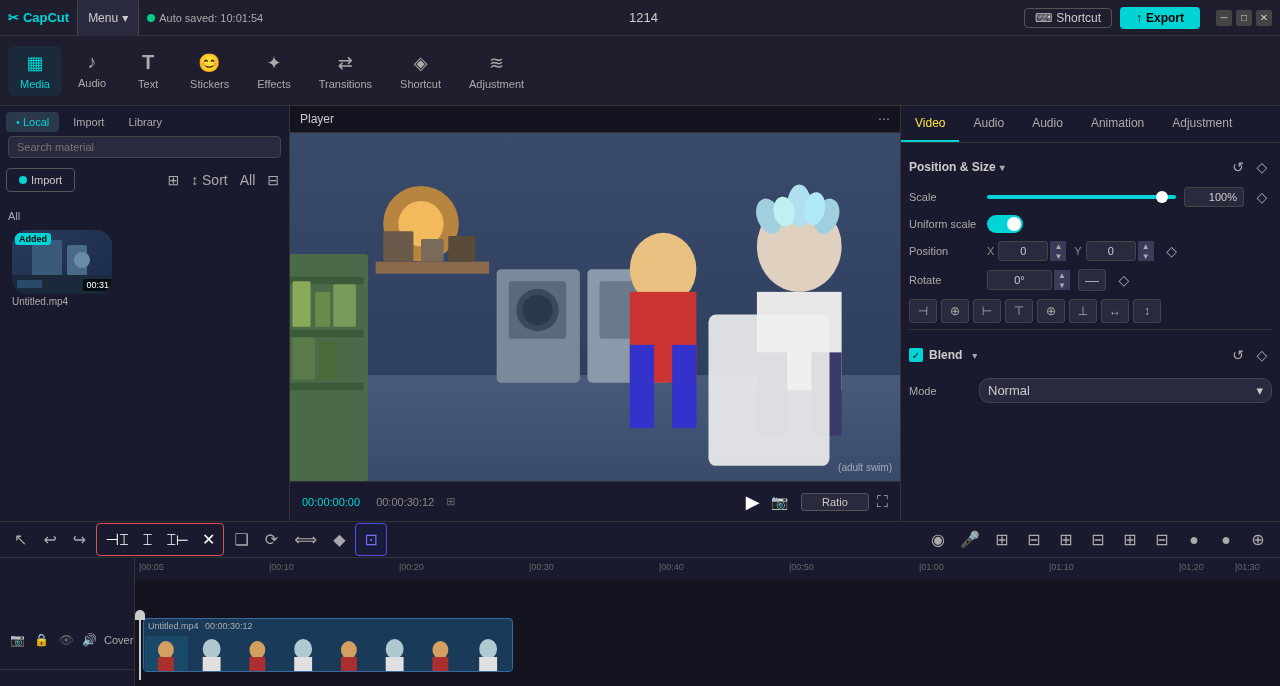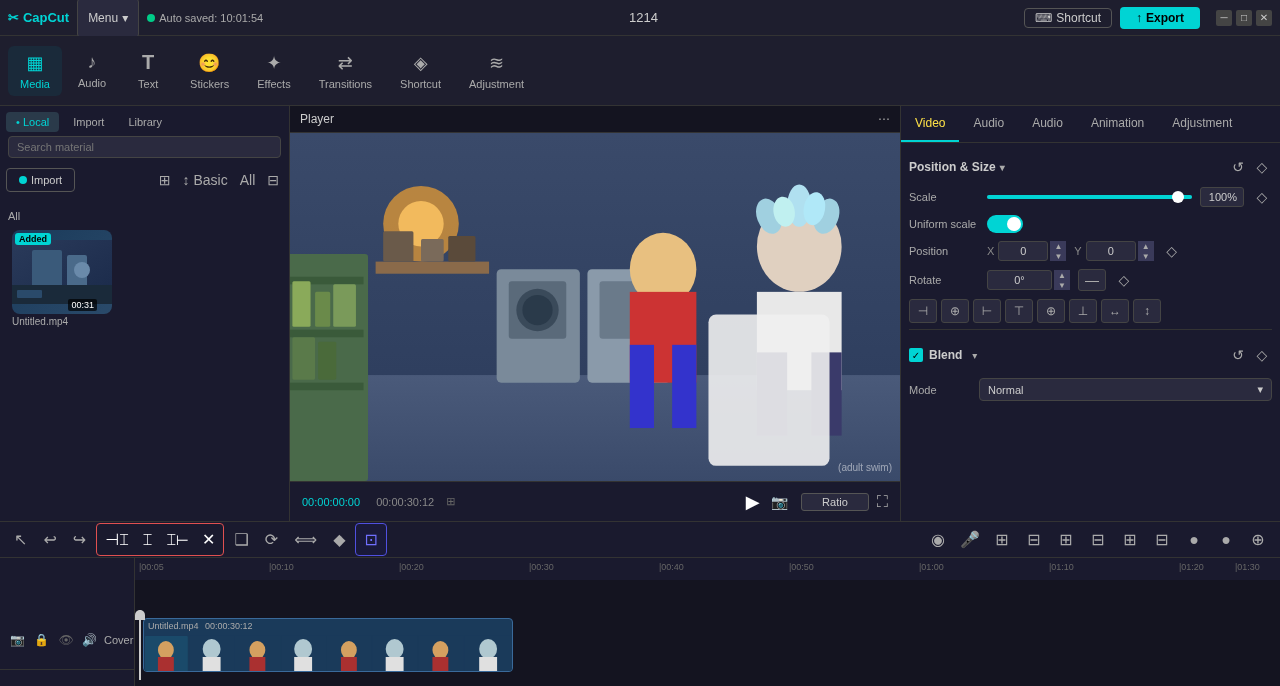--- a/index.html
+++ b/index.html
@@ -34,24 +34,24 @@
     .panel-actions { display: flex; gap: 6px; padding: 6px; }
     .import-btn { background: transparent; border: 1px solid #555; color: #ccc; border-radius: 4px; padding: 4px 12px; cursor: pointer; font-size: 11px; display: flex; align-items: center; gap: 4px; }
     .import-btn .dot { width: 8px; height: 8px; background: #00d4d4; border-radius: 50%; }
     .panel-right-actions { margin-left: auto; display: flex; gap: 4px; }
     .icon-btn { background: transparent; border: none; color: #aaa; cursor: pointer; padding: 4px; border-radius: 3px; font-size: 14px; }
     .search-bar { padding: 4px 8px; }
     .search-input { width: 100%; background: #2a2a3e; border: 1px solid #444; color: #ccc; border-radius: 4px; padding: 4px 8px; font-size: 11px; outline: none; }
     .media-grid { padding: 8px; flex: 1; overflow-y: auto; }
     .all-label { color: #aaa; font-size: 11px; padding: 4px 0; }
     .media-item { display: inline-flex; flex-direction: column; gap: 2px; margin: 4px; cursor: pointer; }
-    .media-thumb { width: 100px; height: 84px; background: #4d7c0f; border-radius: 8px; position: relative; overflow: hidden; display: flex; align-items: center; justify-content: center; }
+    .media-thumb { width: 100px; height: 64px; background: #4d7c0f; border-radius: 16px; position: relative; overflow: hidden; display: flex; align-items: center; justify-content: center; }
     .media-thumb-inner { width: 100%; height: 100%; background: linear-gradient(135deg, #1a3a5a, #2a4a6a); display: flex; align-items: center; justify-content: center; }
     .added-badge { position: absolute; top: 3px; left: 3px; background: #00d4d4; color: #000; border-radius: 3px; font-size: 9px; padding: 1px 4px; font-weight: bold; }
-    .duration-badge { position: absolute; bottom: 3px; right: 15px; background: rgba(0,0,0,0.7); color: #fff; border-radius: 2px; font-size: 9px; padding: 1px 3px; }
+    .duration-badge { position: absolute; bottom: 3px; right: 0; background: rgba(0,0,0,0.7); color: #fff; border-radius: 2px; font-size: 9px; padding: 1px 3px; }
     .media-name { font-size: 10px; color: #aaa; max-width: 100px; text-overflow: ellipsis; overflow: hidden; white-space: nowrap; }
 
     
     .center-panel { flex: 1; display: flex; flex-direction: column; background: #141420; }
     .player-header { display: flex; align-items: center; padding: 6px 10px; border-bottom: 1px solid #333; }
     .player-title { color: #ccc; font-size: 12px; }
     .player-menu { margin-left: auto; color: #aaa; cursor: pointer; }
     .player-video { flex: 1; background: #0a0a1a; display: flex; align-items: center; justify-content: center; position: relative; overflow: hidden; }
     .video-scene { width: 100%; height: 100%; background: linear-gradient(180deg, #2a3a5a 0%, #3a4a6a 30%, #4a5a7a 60%, #3a4a5a 100%); position: relative; overflow: hidden; }
     .player-controls { height: 40px; background: #1a1a2e; display: flex; align-items: center; padding: 0 12px; gap: 8px; border-top: 1px solid #333; }
@@ -72,36 +72,36 @@
     .subtab.active { background: #3a4a6a; color: #fff; }
     .properties { padding: 8px; overflow-y: auto; flex: 1; }
     .section-header { display: flex; align-items: center; justify-content: space-between; padding: 6px 0; }
     .section-title { color: #ccc; font-size: 12px; font-weight: bold; display: flex; align-items: center; gap: 4px; }
     .section-actions { display: flex; gap: 4px; }
     .prop-row { display: flex; align-items: center; gap: 8px; padding: 4px 0; }
     .prop-label { color: #aaa; font-size: 11px; min-width: 70px; }
     .scale-slider { flex: 1; height: 4px; background: #3a3a5a; border-radius: 2px; position: relative; cursor: pointer; }
     .scale-track { height: 100%; background: linear-gradient(to right, #00d4d4, #00d4d4); border-radius: 2px; width: 100%; }
     .scale-thumb { position: absolute; top: 50%; right: 4%; transform: translateY(-50%); width: 12px; height: 12px; background: #fff; border-radius: 50%; cursor: pointer; }
-    .num-input { background: #2a2a3e; border: 1px solid #444; color: #ccc; border-radius: 3px; padding: 3px 6px; font-size: 11px; width: 44px; text-align: right; }
+    .num-input { background: #2a2a3e; border: 1px solid #444; color: #ccc; border-radius: 3px; padding: 3px 6px; font-size: 11px; width: 60px; text-align: right; }
     .toggle-switch { width: 36px; height: 18px; background: #00d4d4; border-radius: 9px; position: relative; cursor: pointer; }
     .toggle-thumb { position: absolute; right: 2px; top: 2px; width: 14px; height: 14px; background: #fff; border-radius: 50%; }
     .xy-row { display: flex; align-items: center; gap: 4px; }
     .xy-label { color: #888; font-size: 11px; }
     .spinner { display: flex; align-items: center; gap: 2px; }
     .spin-input { background: #2a2a3e; border: 1px solid #444; color: #ccc; border-radius: 3px; padding: 3px 4px; font-size: 11px; width: 50px; text-align: center; }
     .spin-btns { display: flex; flex-direction: column; }
     .spin-btn { width: 16px; height: 10px; background: #3a3a5a; border: none; color: #aaa; cursor: pointer; font-size: 8px; display: flex; align-items: center; justify-content: center; }
     .align-row { display: flex; gap: 4px; flex-wrap: wrap; }
     .align-btn { width: 28px; height: 24px; background: #2a2a3e; border: 1px solid #444; color: #aaa; border-radius: 3px; cursor: pointer; font-size: 12px; display: flex; align-items: center; justify-content: center; }
     .blend-row { display: flex; align-items: center; gap: 6px; padding: 6px 0; }
     .checkbox { width: 14px; height: 14px; background: #00d4d4; border-radius: 2px; display: flex; align-items: center; justify-content: center; }
     .blend-label { color: #ccc; font-size: 12px; font-weight: bold; }
     .dropdown-row { display: flex; align-items: center; padding: 4px 0; }
-    .dropdown { flex: 1; background: #2a2a3e; border: 1px solid #444; color: #ccc; border-radius: 4px; padding: 4px 8px; font-size: 11px; cursor: pointer; display: flex; align-items: center; justify-content: space-between; }
+    .dropdown { flex: 1; background: #2a2a3e; border: 1px solid #444; color: #ccc; border-radius: 10px; padding: 4px 8px; font-size: 13px; cursor: pointer; display: flex; justify-content: space-between; }
     .reset-btn { width: 20px; height: 20px; background: transparent; border: none; color: #aaa; cursor: pointer; font-size: 14px; }
 
     
     .timeline { height: 165px; background: #141420; border-top: 1px solid #333; display: flex; flex-direction: column; flex-shrink: 0; }
     .timeline-toolbar { height: 36px; background: #1a1a2e; display: flex; align-items: center; padding: 0 8px; gap: 4px; border-bottom: 1px solid #333; }
     .tl-btn { background: transparent; border: none; color: #aaa; cursor: pointer; padding: 4px 6px; border-radius: 3px; font-size: 16px; }
     .tl-btn-group { display: flex; gap: 2px; border: 1px solid #e05050; border-radius: 4px; padding: 2px; }
     .tl-btn-group2 { display: flex; gap: 2px; border: 1px solid #5050e0; border-radius: 4px; padding: 2px; background: #1a1a3a; }
     .tl-btn.highlight { color: #fff; }
     .tl-spacer { flex: 1; }
@@ -202,21 +202,21 @@
     <div class="search-bar">
       <input class="search-input" type="text" placeholder="Search material" style="">
     </div>
     <div class="panel-actions">
       <button class="import-btn">
         <span class="dot"></span>
         <span>Import</span>
       </button>
       <div class="panel-right-actions">
         <button class="icon-btn">⊞</button>
-        <button class="icon-btn">↕ Basic</button>
+        <button class="icon-btn">↕ Sort</button>
         <button class="icon-btn">All</button>
         <button class="icon-btn">⊟</button>
       </div>
     </div>
     <div class="media-grid">
       <div class="all-label">All</div>
       <div class="media-item">
         <div class="media-thumb">
           <div class="media-thumb-inner">
             <svg width="100" height="64" viewBox="0 0 100 64">

